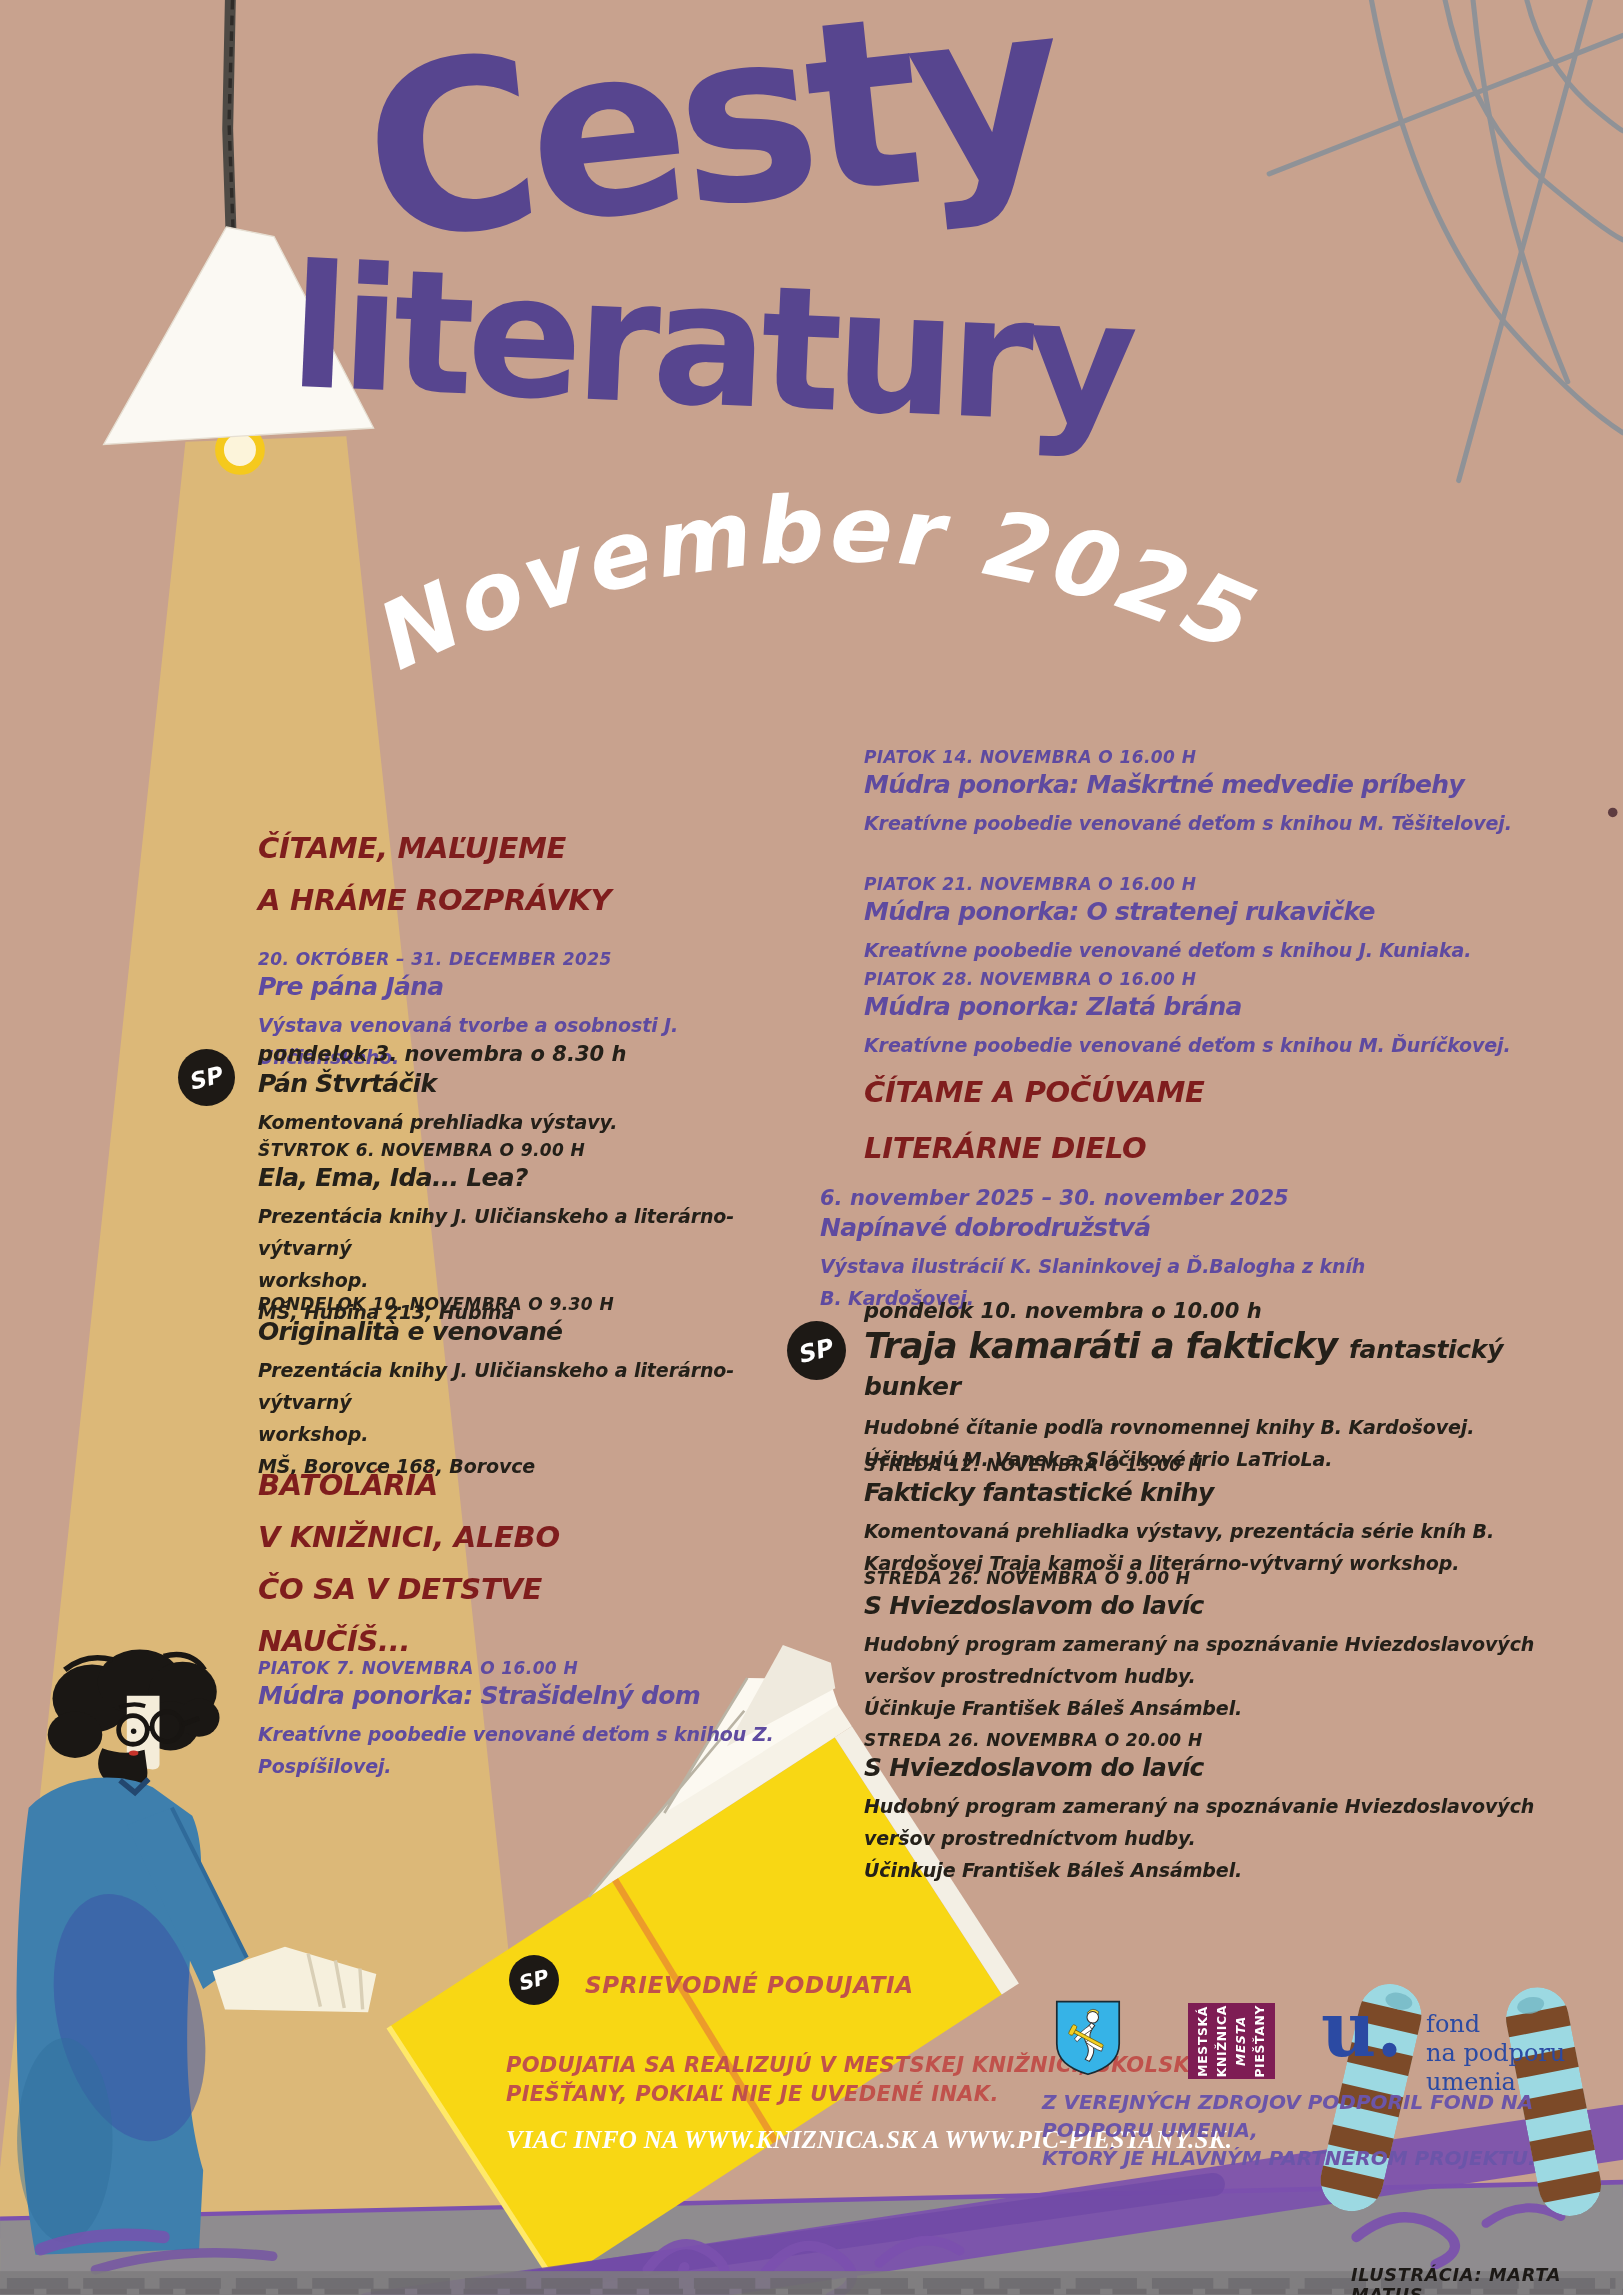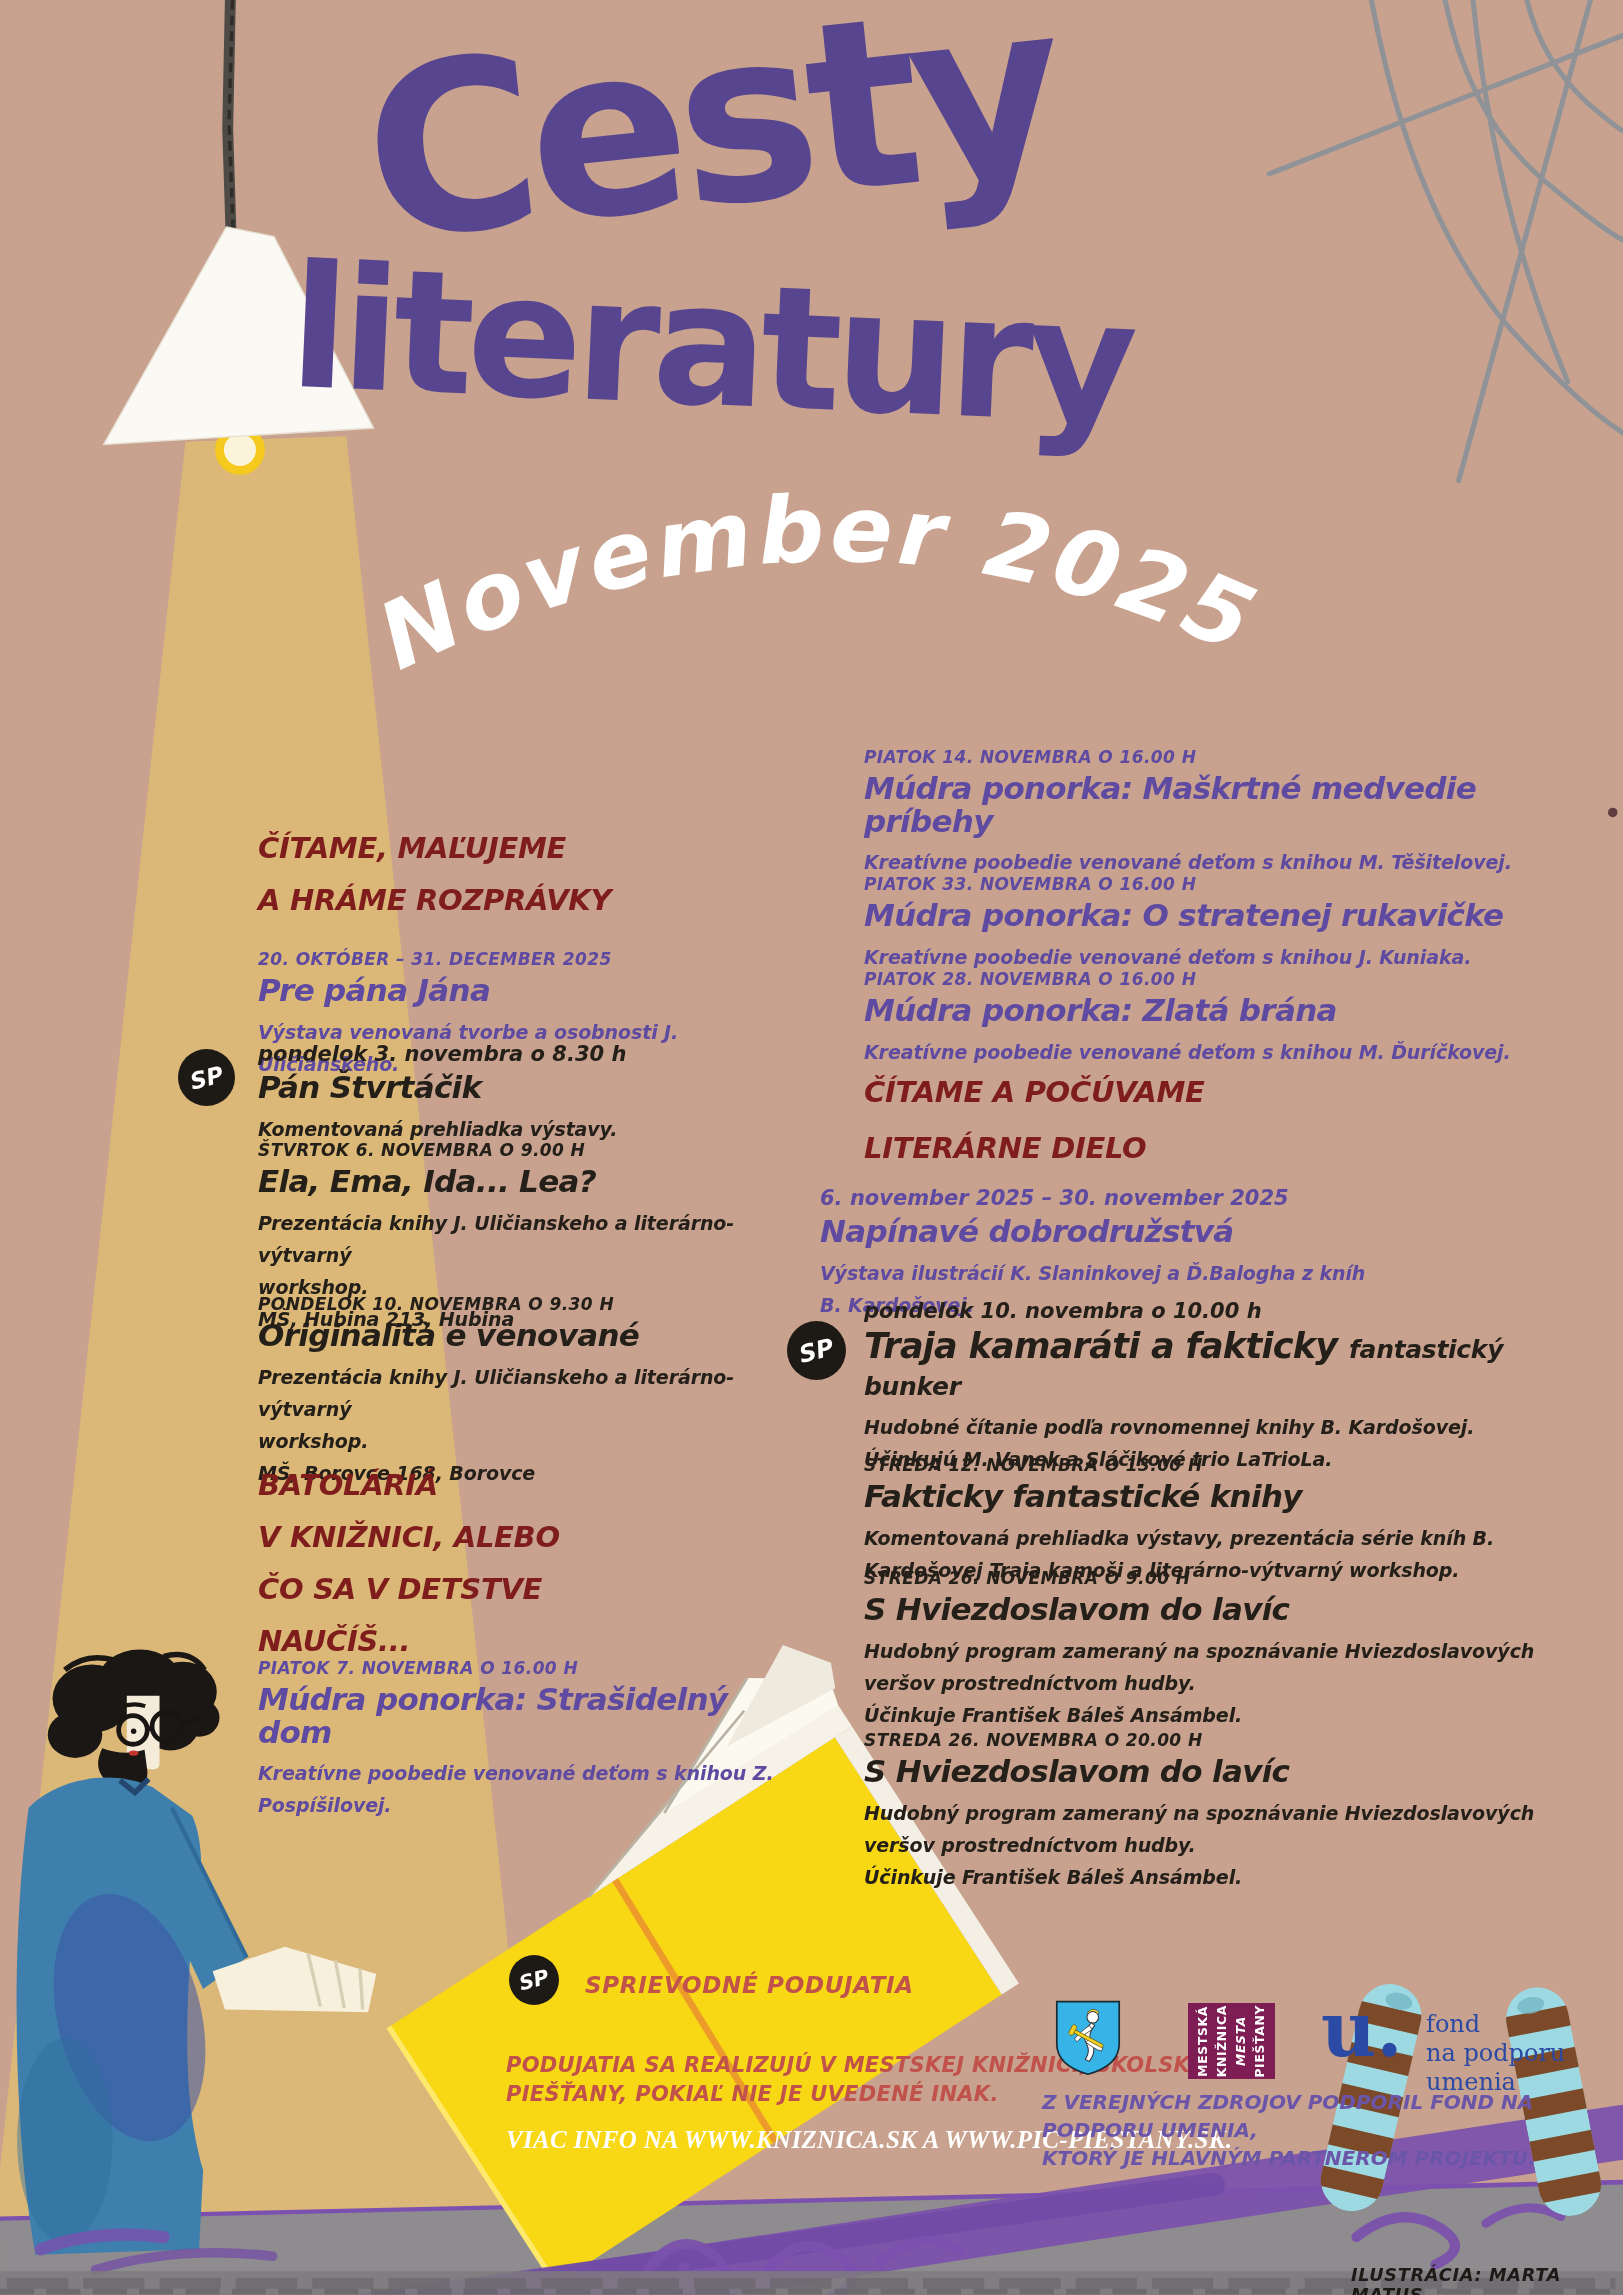--- a/index.html
+++ b/index.html
@@ -11,21 +11,21 @@
   
   .title-word{font-weight:700;color:#57458f;line-height:1;z-index:5;}
   
   .section-header div{font-style:italic;font-weight:700;font-size:29px;line-height:52px;
       letter-spacing:-0.3px;color:#7f1d1d;}
   .section-header.wide div{line-height:56px;}
   
   .ev{z-index:5;}
   .ev .date{font-style:italic;font-weight:700;font-size:17px;letter-spacing:0.4px;margin-bottom:4.8px;}
   .ev .date-lg{font-size:21px;letter-spacing:0;}
-  .ev .title{font-style:italic;font-weight:700;font-size:31px;line-height:1.06;letter-spacing:-0.7px;margin-bottom:8.9px;}
+  .ev .title{font-style:italic;font-weight:700;font-size:25px;line-height:1.06;letter-spacing:-0.7px;margin-bottom:8.9px;}
   .ev .title-xl{font-size:35px;}
   .ev .suffix{font-size:25px;letter-spacing:-0.3px;}
   .ev .desc{font-style:italic;font-weight:700;font-size:19px;line-height:32px;letter-spacing:-0.1px;}
   .purple{color:#5e4aa0;}
   .black{color:#242019;}
   
   .sp-badge{position:absolute;background:#1d1915;border-radius:50%;display:flex;align-items:center;
       justify-content:center;z-index:6;}
   .sp-badge span{color:#ffffff;font-weight:700;font-style:italic;transform:rotate(-14deg);}
   
@@ -239,21 +239,21 @@
     <div class="desc">Pospíšilovej.</div>
   </div>
 
   <div class="abs ev purple" style="left:864px;top:747px;width:668px;">
     <div class="date">PIATOK 14. NOVEMBRA O 16.00 H</div>
     <div class="title" style="width:614px;">Múdra ponorka: Maškrtné medvedie príbehy</div>
     <div class="desc">Kreatívne poobedie venované deťom s knihou M. Těšitelovej.</div>
   </div>
 
   <div class="abs ev purple" style="left:864px;top:874px;width:736px;">
-    <div class="date">PIATOK 33. NOVEMBRA O 16.00 H</div>
+    <div class="date">PIATOK 21. NOVEMBRA O 16.00 H</div>
     <div class="title">Múdra ponorka: O stratenej rukavičke</div>
     <div class="desc">Kreatívne poobedie venované deťom s knihou J. Kuniaka.</div>
   </div>
 
   <div class="abs ev purple" style="left:864px;top:969px;width:736px;">
     <div class="date">PIATOK 28. NOVEMBRA O 16.00 H</div>
     <div class="title">Múdra ponorka: Zlatá brána</div>
     <div class="desc">Kreatívne poobedie venované deťom s knihou M. Ďuríčkovej.</div>
   </div>
 

